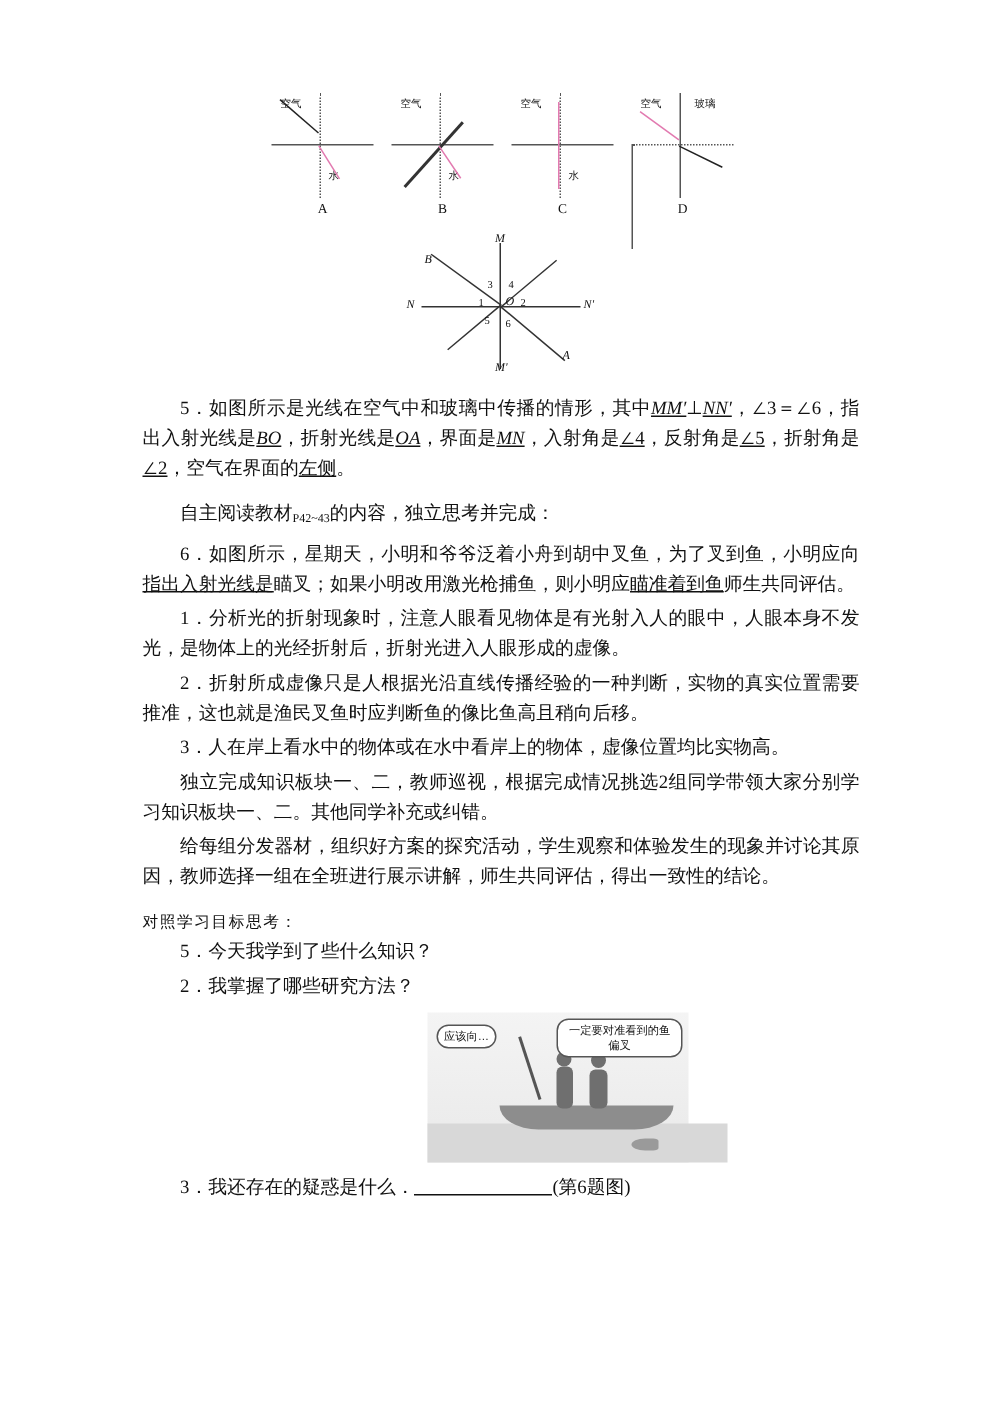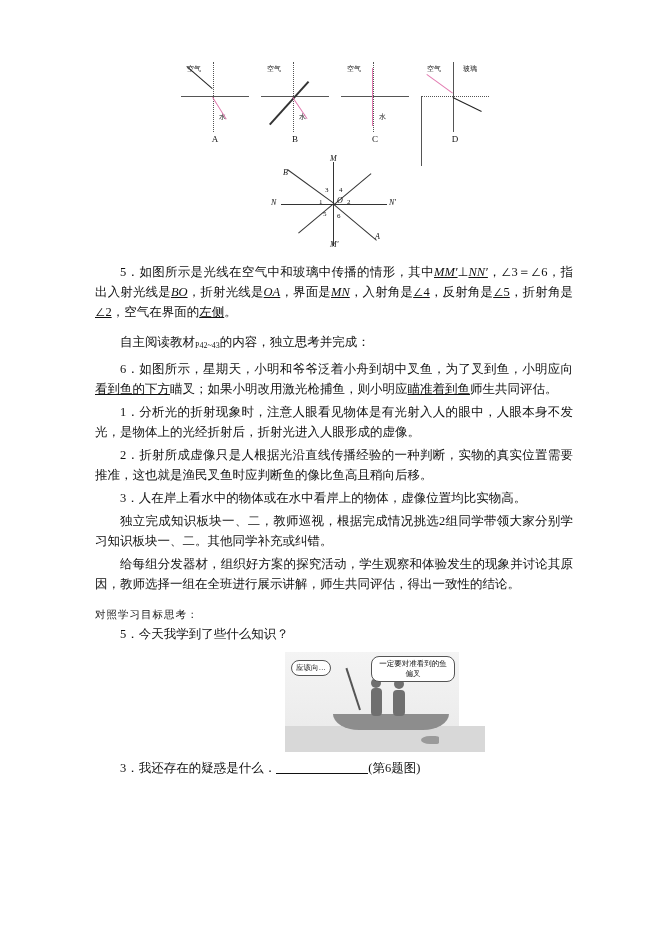--- a/index.html
+++ b/index.html
@@ -293,31 +293,32 @@
       <div class="ang-num" style="left:60px; top:42px;">1</div>
       <div class="ang-num" style="left:88px; top:42px;">2</div>
       <div class="ang-num" style="left:64px; top:54px;">5</div>
       <div class="ang-num" style="left:78px; top:56px;">6</div>
     </div>
 
     <p class="indent sp-top"><span>5．</span><span>如图所示是光线在空气中和玻璃中传播的情形，其中</span><span class="it u">MM′</span><span>⊥</span><span class="it u">NN′</span><span>，∠3＝∠6，指出入射光线是</span><span class="it u">BO</span><span>，折射光线是</span><span class="it u">OA</span><span>，界面是</span><span class="it u">MN</span><span>，入射角是</span><span class="u">∠4</span><span>，反射角是</span><span class="u">∠5</span><span>，折射角是</span><span class="u">∠2</span><span>，空气在界面的</span><span class="u">左侧</span><span>。</span></p>
 
     <p class="indent sp-top"><span>自主阅读教材</span><span class="sub">P42~43</span><span>的内容，独立思考并完成：</span></p>
 
-    <p class="indent"><span>6．</span><span>如图所示，星期天，小明和爷爷泛着小舟到胡中叉鱼，为了叉到鱼，小明应向</span><span class="u">看到鱼的下方</span><span>瞄叉；如果小明改用激光枪捕鱼，则小明应</span><span class="u">瞄准着到鱼</span><span>师生共同评估。</span></p>
+    <p class="indent"><span>6．</span><span>如图所示，星期天，小明和爷爷泛着小舟到胡中叉鱼，为了叉到鱼，小明应向</span><span class="u">指出入射光线是</span><span>瞄叉；如果小明改用激光枪捕鱼，则小明应</span><span class="u">瞄准着到鱼</span><span>师生共同评估。</span></p>
 
     <p class="indent">1．分析光的折射现象时，注意人眼看见物体是有光射入人的眼中，人眼本身不发光，是物体上的光经折射后，折射光进入人眼形成的虚像。</p>
     <p class="indent">2．折射所成虚像只是人根据光沿直线传播经验的一种判断，实物的真实位置需要推准，这也就是渔民叉鱼时应判断鱼的像比鱼高且稍向后移。</p>
     <p class="indent">3．人在岸上看水中的物体或在水中看岸上的物体，虚像位置均比实物高。</p>
 
     <p class="indent">独立完成知识板块一、二，教师巡视，根据完成情况挑选2组同学带领大家分别学习知识板块一、二。其他同学补充或纠错。</p>
     <p class="indent">给每组分发器材，组织好方案的探究活动，学生观察和体验发生的现象并讨论其原因，教师选择一组在全班进行展示讲解，师生共同评估，得出一致性的结论。</p>
 
     <div class="small-head sp-top2">对照学习目标思考：</div>
     <p class="indent">5．今天我学到了些什么知识？</p>
+    <p class="indent">2．我掌握了哪些研究方法？</p>
 
     <div class="cartoon-wrap">
       <div class="cartoon">
         <div class="water"></div>
         <div class="boat"></div>
         <div class="figure-person p1-body"></div>
         <div class="figure-person p1-head"></div>
         <div class="figure-person p2-body"></div>
         <div class="figure-person p2-head"></div>
         <div class="spear"></div>

